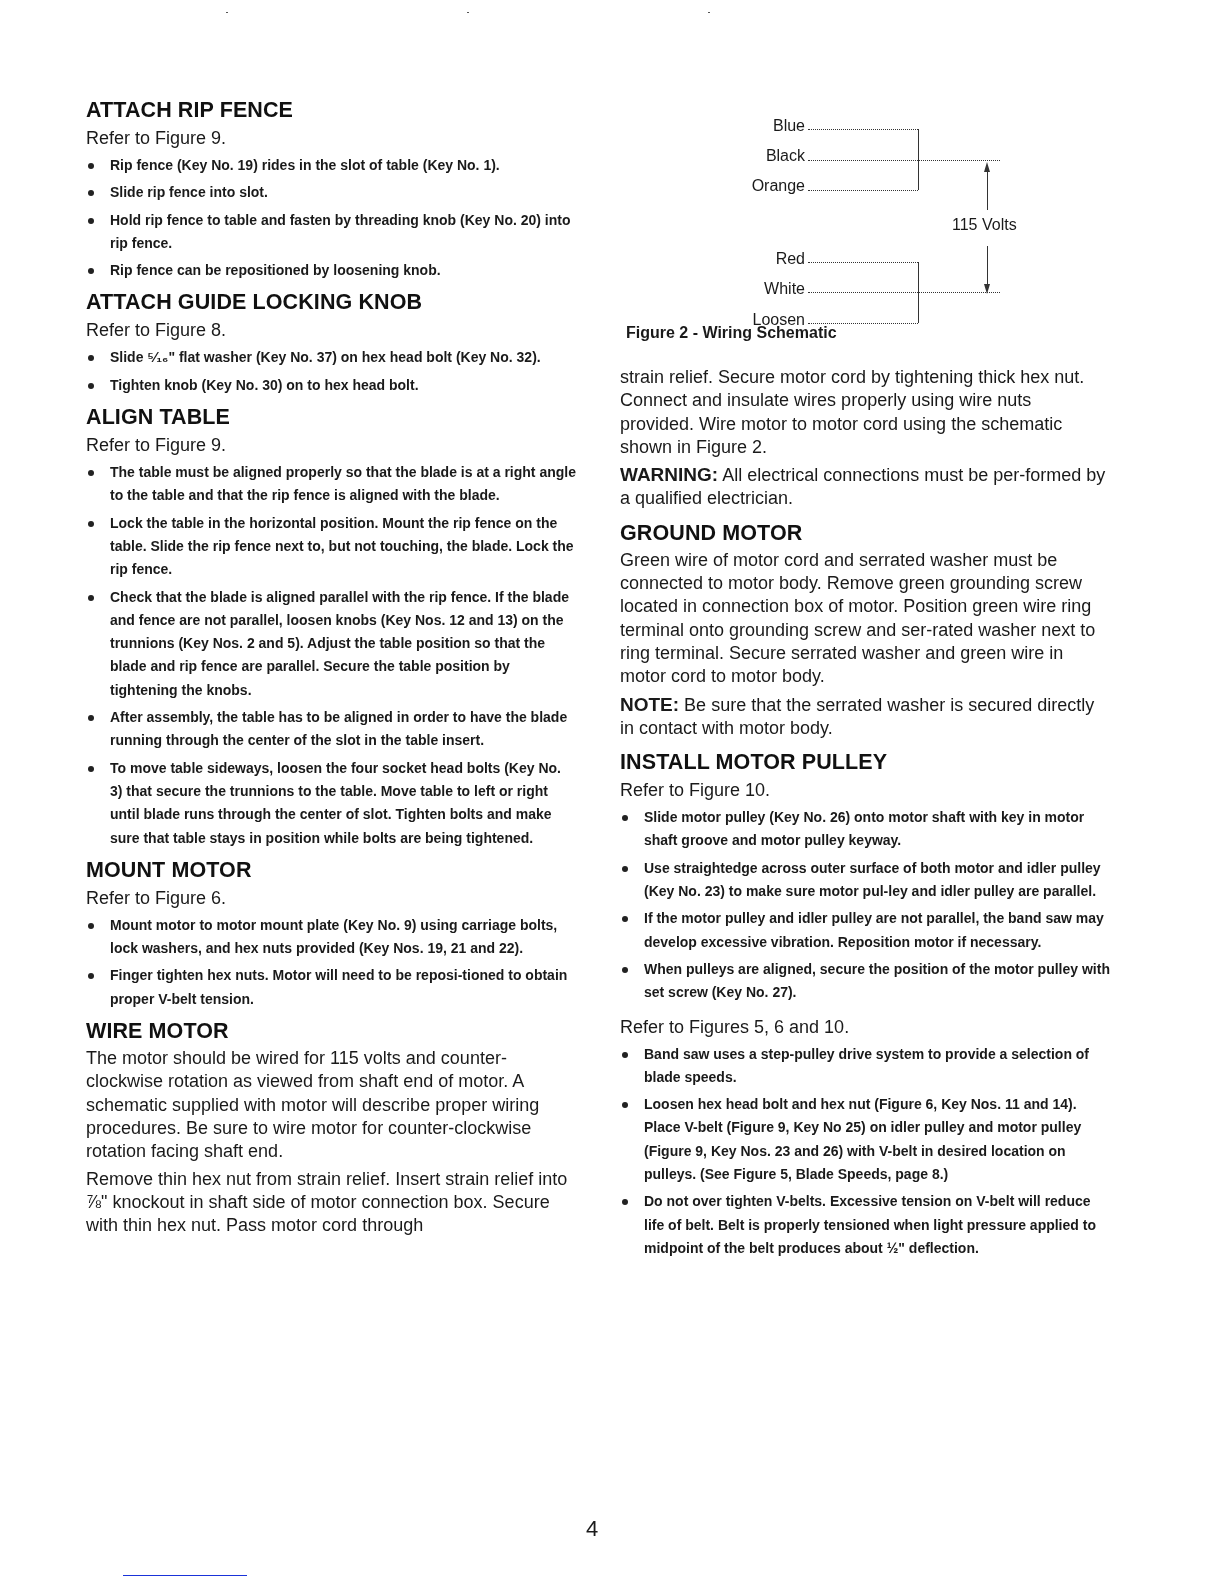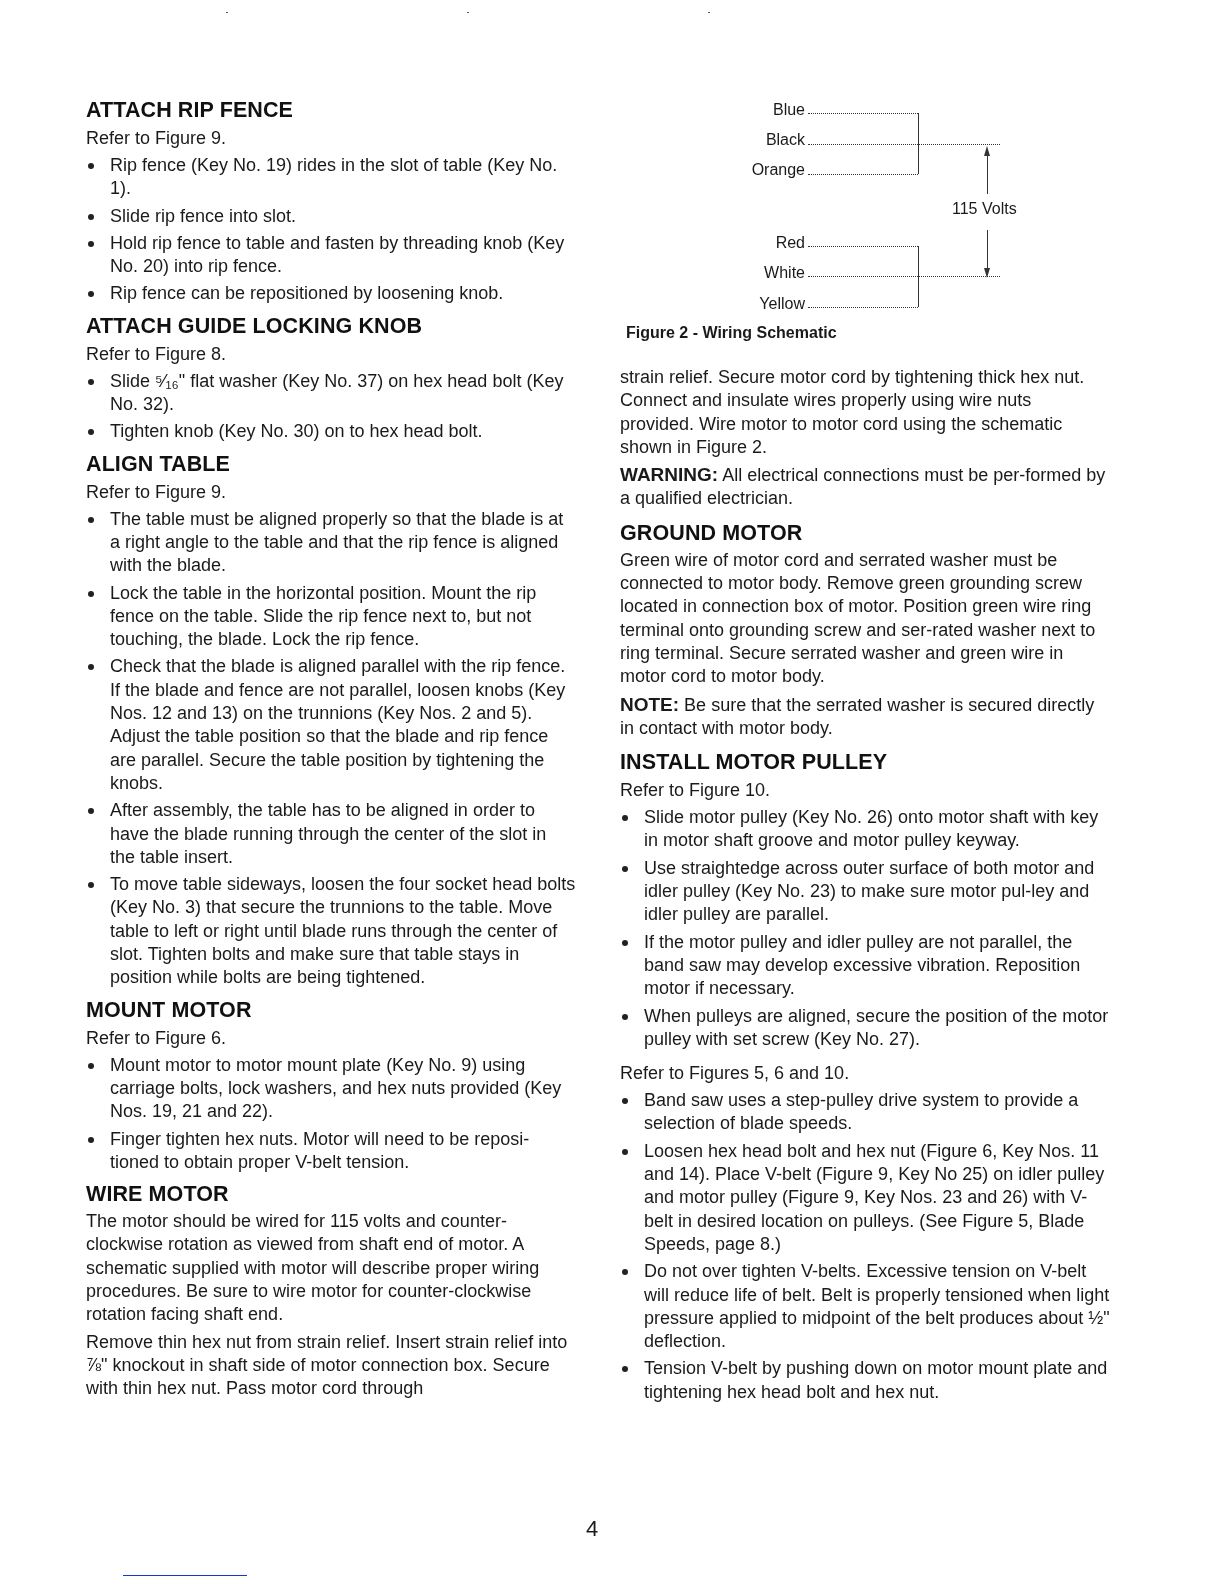--- a/index.html
+++ b/index.html
@@ -12,32 +12,33 @@
   .col-left { left: 86px; width: 490px; }
   .col-right { left: 620px; width: 490px; }
   h2 {
     font-size: 21.5px; font-weight: bold; margin: 6px 0 3px 0; letter-spacing: 0.1px;
     color: #111;
   }
   .sec { margin-bottom: 8px; }
   .ref { font-size: 18px; line-height: 24px; margin: 0 0 4px 0; }
   ul { list-style: none; margin: 0; padding: 0; }
   li {
-    position: relative; padding-left: 24px; font-size: 18px; line-height: 23.3px;
+    position: relative; padding-left: 24px; font-size: 14px; line-height: 23.3px;
     margin-bottom: 4px;
+    font-weight: bold;
   }
   li .bullet {
     position: absolute; left: 2px; top: 9px; width: 6px; height: 6px;
     border-radius: 50%; background: #222;
   }
   p.para { font-size: 18px; line-height: 23.3px; margin: 0 0 4px 0; }
   .lbl { font-weight: bold; font-size: 19px; }
 
   
-  .schematic { position: absolute; left: 730px; top: 96px; width: 320px; height: 220px; }
+  .schematic { position: absolute; left: 730px; top: 112px; width: 320px; height: 220px; }
   .wire-label { position: absolute; font-size: 16px; text-align: right; width: 75px; }
   .wline { position: absolute; height: 0; border-top: 1px dotted #333; }
   .vline { position: absolute; width: 0; border-left: 1px solid #333; }
   .volts { position: absolute; font-size: 16px; }
   .fig-caption {
     position: absolute; left: 626px; top: 324px; font-size: 16px; font-weight: bold;
   }
   .arrow-up, .arrow-down {
     position: absolute; width: 0; height: 0;
     border-left: 3px solid transparent; border-right: 3px solid transparent;
@@ -117,21 +118,21 @@
   <div class="vline" style="left:188px;top:17px;height:61px"></div>
 
   <div class="arrow-up" style="left:254px;top:50px"></div>
   <div class="vline" style="left:257px;top:58px;height:40px"></div>
   <div class="volts" style="left:222px;top:104px">115 Volts</div>
   <div class="vline" style="left:257px;top:134px;height:40px"></div>
   <div class="arrow-down" style="left:254px;top:172px"></div>
 
   <div class="wire-label" style="left:0;top:138px">Red</div>
   <div class="wire-label" style="left:0;top:168px">White</div>
-  <div class="wire-label" style="left:0;top:199px">Yellow</div>
+  <div class="wire-label" style="left:0;top:199px">Loosen</div>
   <div class="wline" style="left:78px;top:150px;width:110px"></div>
   <div class="wline" style="left:78px;top:180px;width:192px"></div>
   <div class="wline" style="left:78px;top:211px;width:110px"></div>
   <div class="vline" style="left:188px;top:150px;height:61px"></div>
 </div>
 <div class="fig-caption">Figure 2 - Wiring Schematic</div>
 
 <div class="col col-right" style="top:366px">
   <p class="para">strain relief. Secure motor cord by tightening thick hex nut. Connect and insulate wires properly using wire nuts provided. Wire motor to motor cord using the schematic shown in Figure 2.</p>
   <p class="para">
@@ -156,19 +157,18 @@
       <li><span class="bullet"></span><span>When pulleys are aligned, secure the position of the motor pulley with set screw (Key No. 27).</span></li>
     </ul>
   </div>
 
   <div class="sec" style="margin-top:10px">
     <div class="ref">Refer to Figures 5, 6 and 10.</div>
     <ul>
       <li><span class="bullet"></span><span>Band saw uses a step-pulley drive system to provide a selection of blade speeds.</span></li>
       <li><span class="bullet"></span><span>Loosen hex head bolt and hex nut (Figure 6, Key Nos. 11 and 14). Place V-belt (Figure 9, Key No 25) on idler pulley and motor pulley (Figure 9, Key Nos. 23 and 26) with V-belt in desired location on pulleys. (See Figure 5, Blade Speeds, page 8.)</span></li>
       <li><span class="bullet"></span><span>Do not over tighten V-belts. Excessive tension on V-belt will reduce life of belt. Belt is properly tensioned when light pressure applied to midpoint of the belt produces about ½" deflection.</span></li>
-      <li><span class="bullet"></span><span>Tension V-belt by pushing down on motor mount plate and tightening hex head bolt and hex nut.</span></li>
     </ul>
   </div>
 </div>
 
 <div class="page-number">4</div>
 <div class="bottom-link-line"></div>
 
 </body></html>

